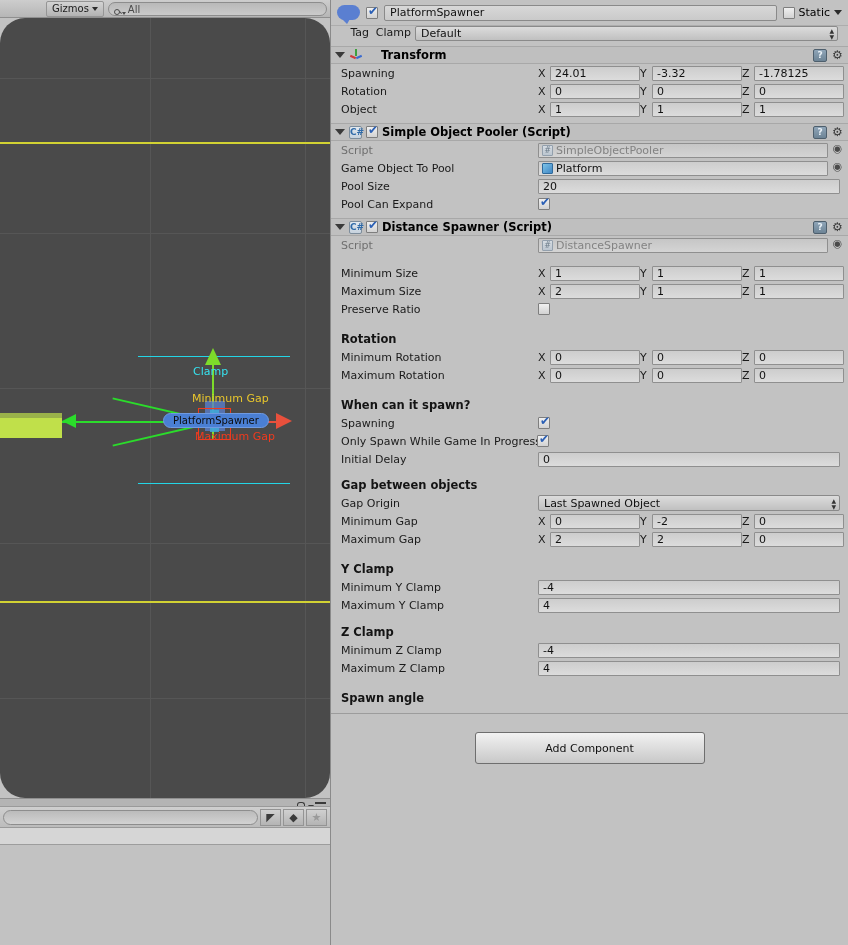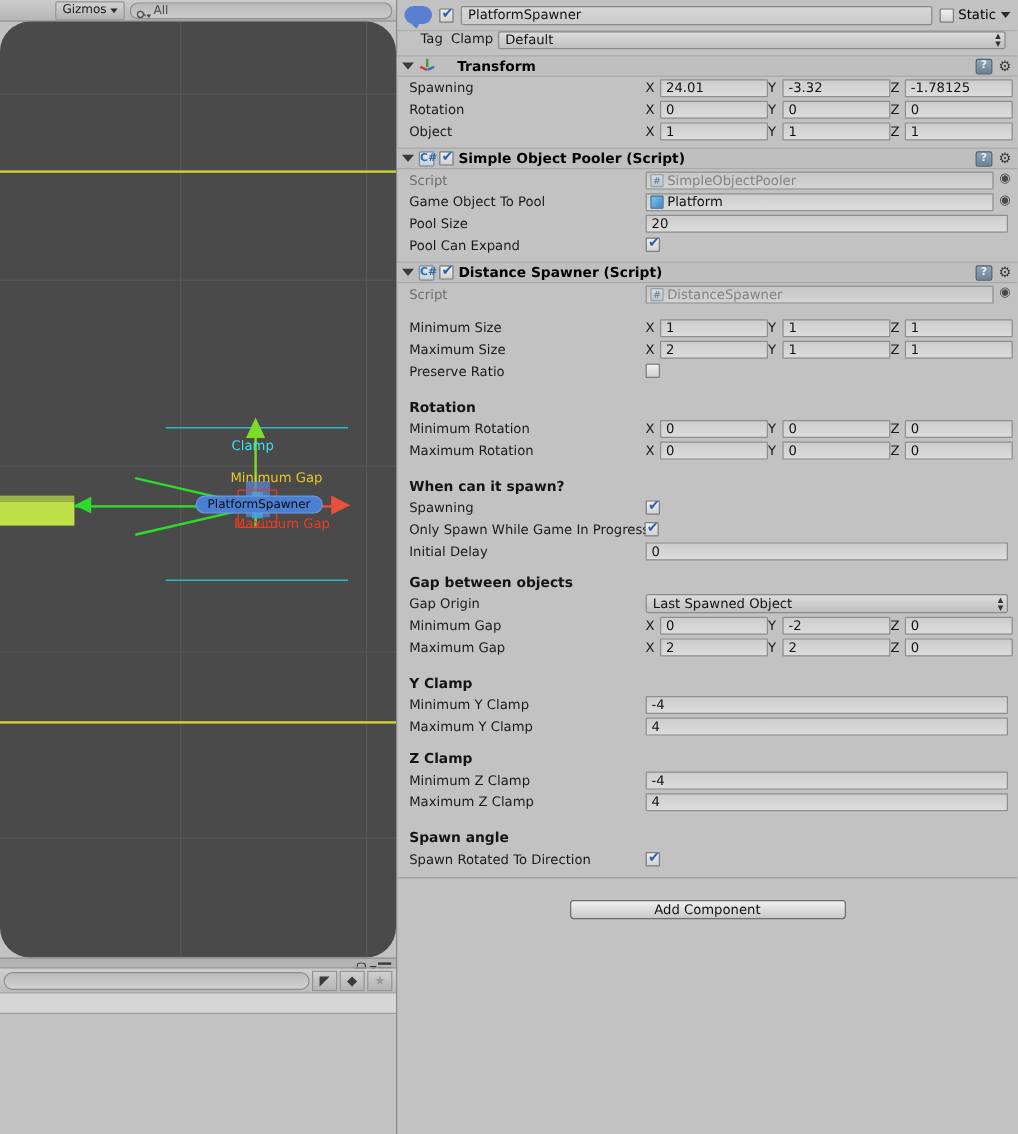--- a/index.html
+++ b/index.html
@@ -221,21 +221,21 @@
   }
   .picker { width:13px;height:13px;flex:none;margin-left:3px;
     color:#4a4a4a;font-size:11px;line-height:12px;text-align:center;}
   .single-field-wrap{ flex:1; display:flex; padding-right:4px;}
   .section-title { font-weight:bold; font-size:11.5px; color:#141414; padding-left:10px; height:20px; display:flex; align-items:flex-end; padding-bottom:2px;}
   .gap { height:10px; }
   .cb-row-box { width:200px; display:flex; align-items:center; }
   .comp-body-end { height:1px; background:#9c9c9c; }
   .add-comp-wrap { display:flex; justify-content:center; padding-top:18px; }
   .add-comp-btn {
-    width:230px;height:16px;
+    width:230px;height:32px;
     background: linear-gradient(180deg,#f2f2f2 0%,#c8c8c8 100%);
     border:1px solid #6e6e6e; border-radius:3px;
     display:flex;align-items:center;justify-content:center;
     font-size:11px;color:#111;
   }
   .truncated-label { width:200px; overflow:hidden; white-space:nowrap; }
 </style>
 </head>
 <body>
 
@@ -729,26 +729,20 @@
       <span class="single-field-wrap">
         <span class="field" style="margin-right:4px;">
             <span>4</span>
           </span>
       </span>
     </div>
 
     <div class="gap"></div>
     <div class="section-title">Spawn angle</div>
 
-    <div class="prop-row">
-      <span class="prop-label">Spawn Rotated To Direction</span>
-      <span class="cb-row-box">
-        <span class="cb checkmark checked"></span>
-      </span>
-    </div>
 
     <div style="height:6px;"></div>
     <div class="comp-body-end"></div>
 
     <div class="add-comp-wrap">
       <div class="add-comp-btn">Add Component</div>
     </div>
 
   </div>
 </div>

